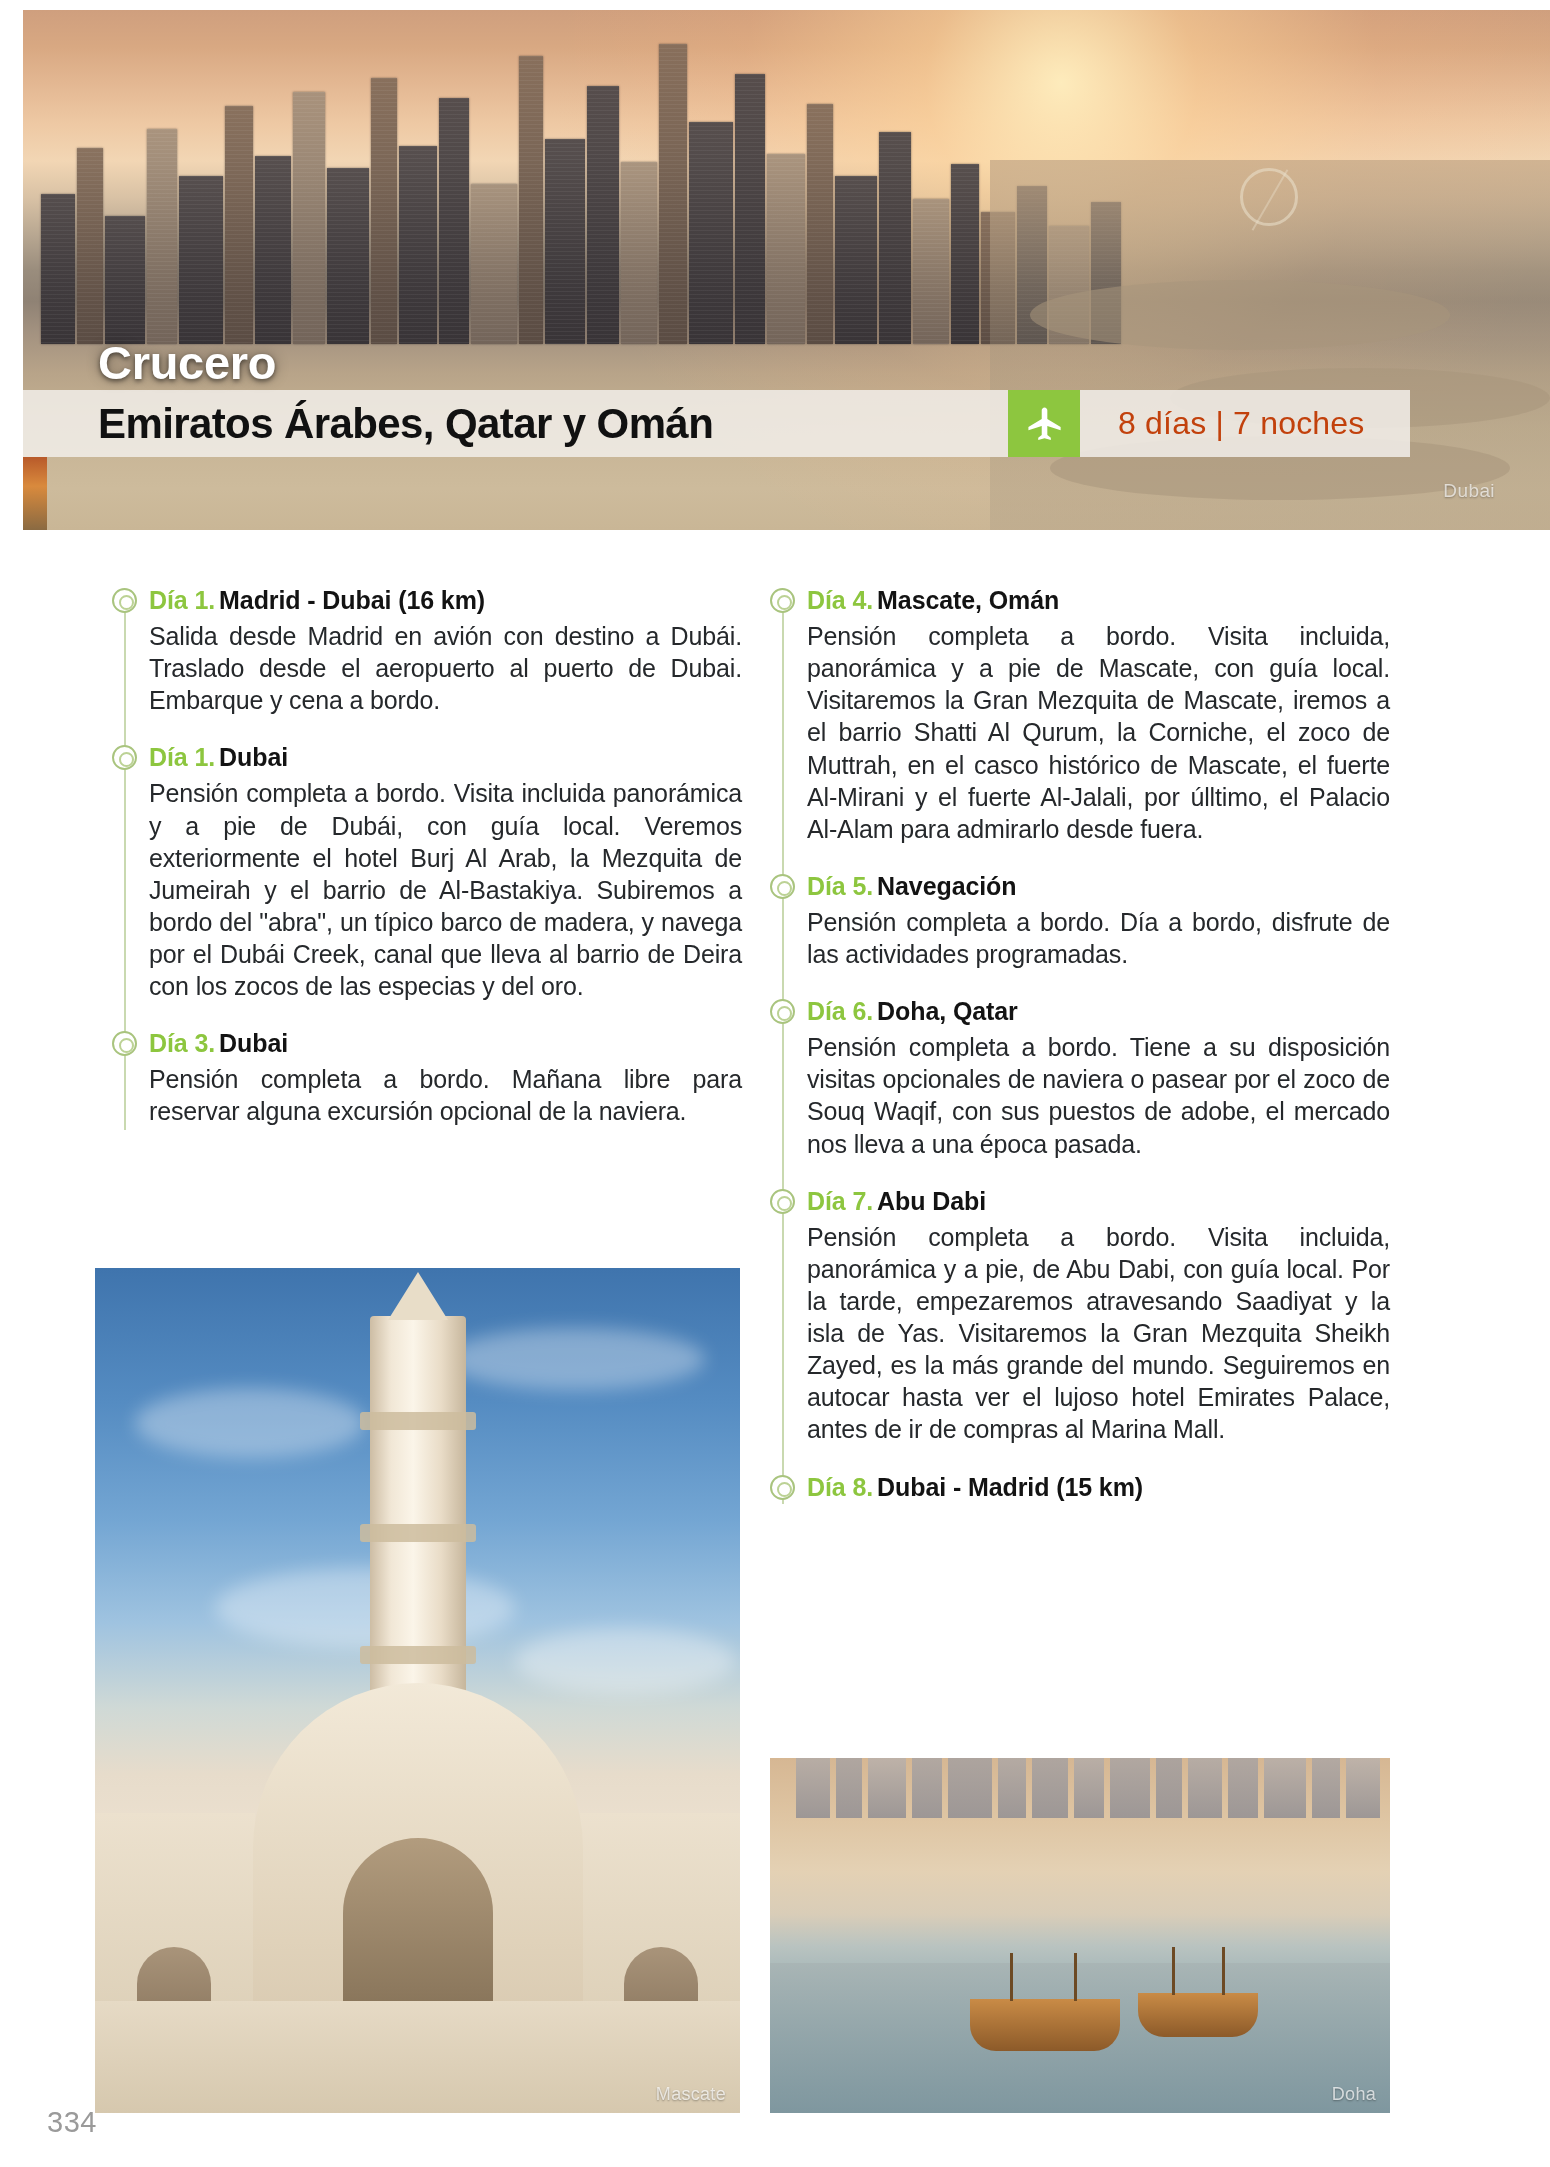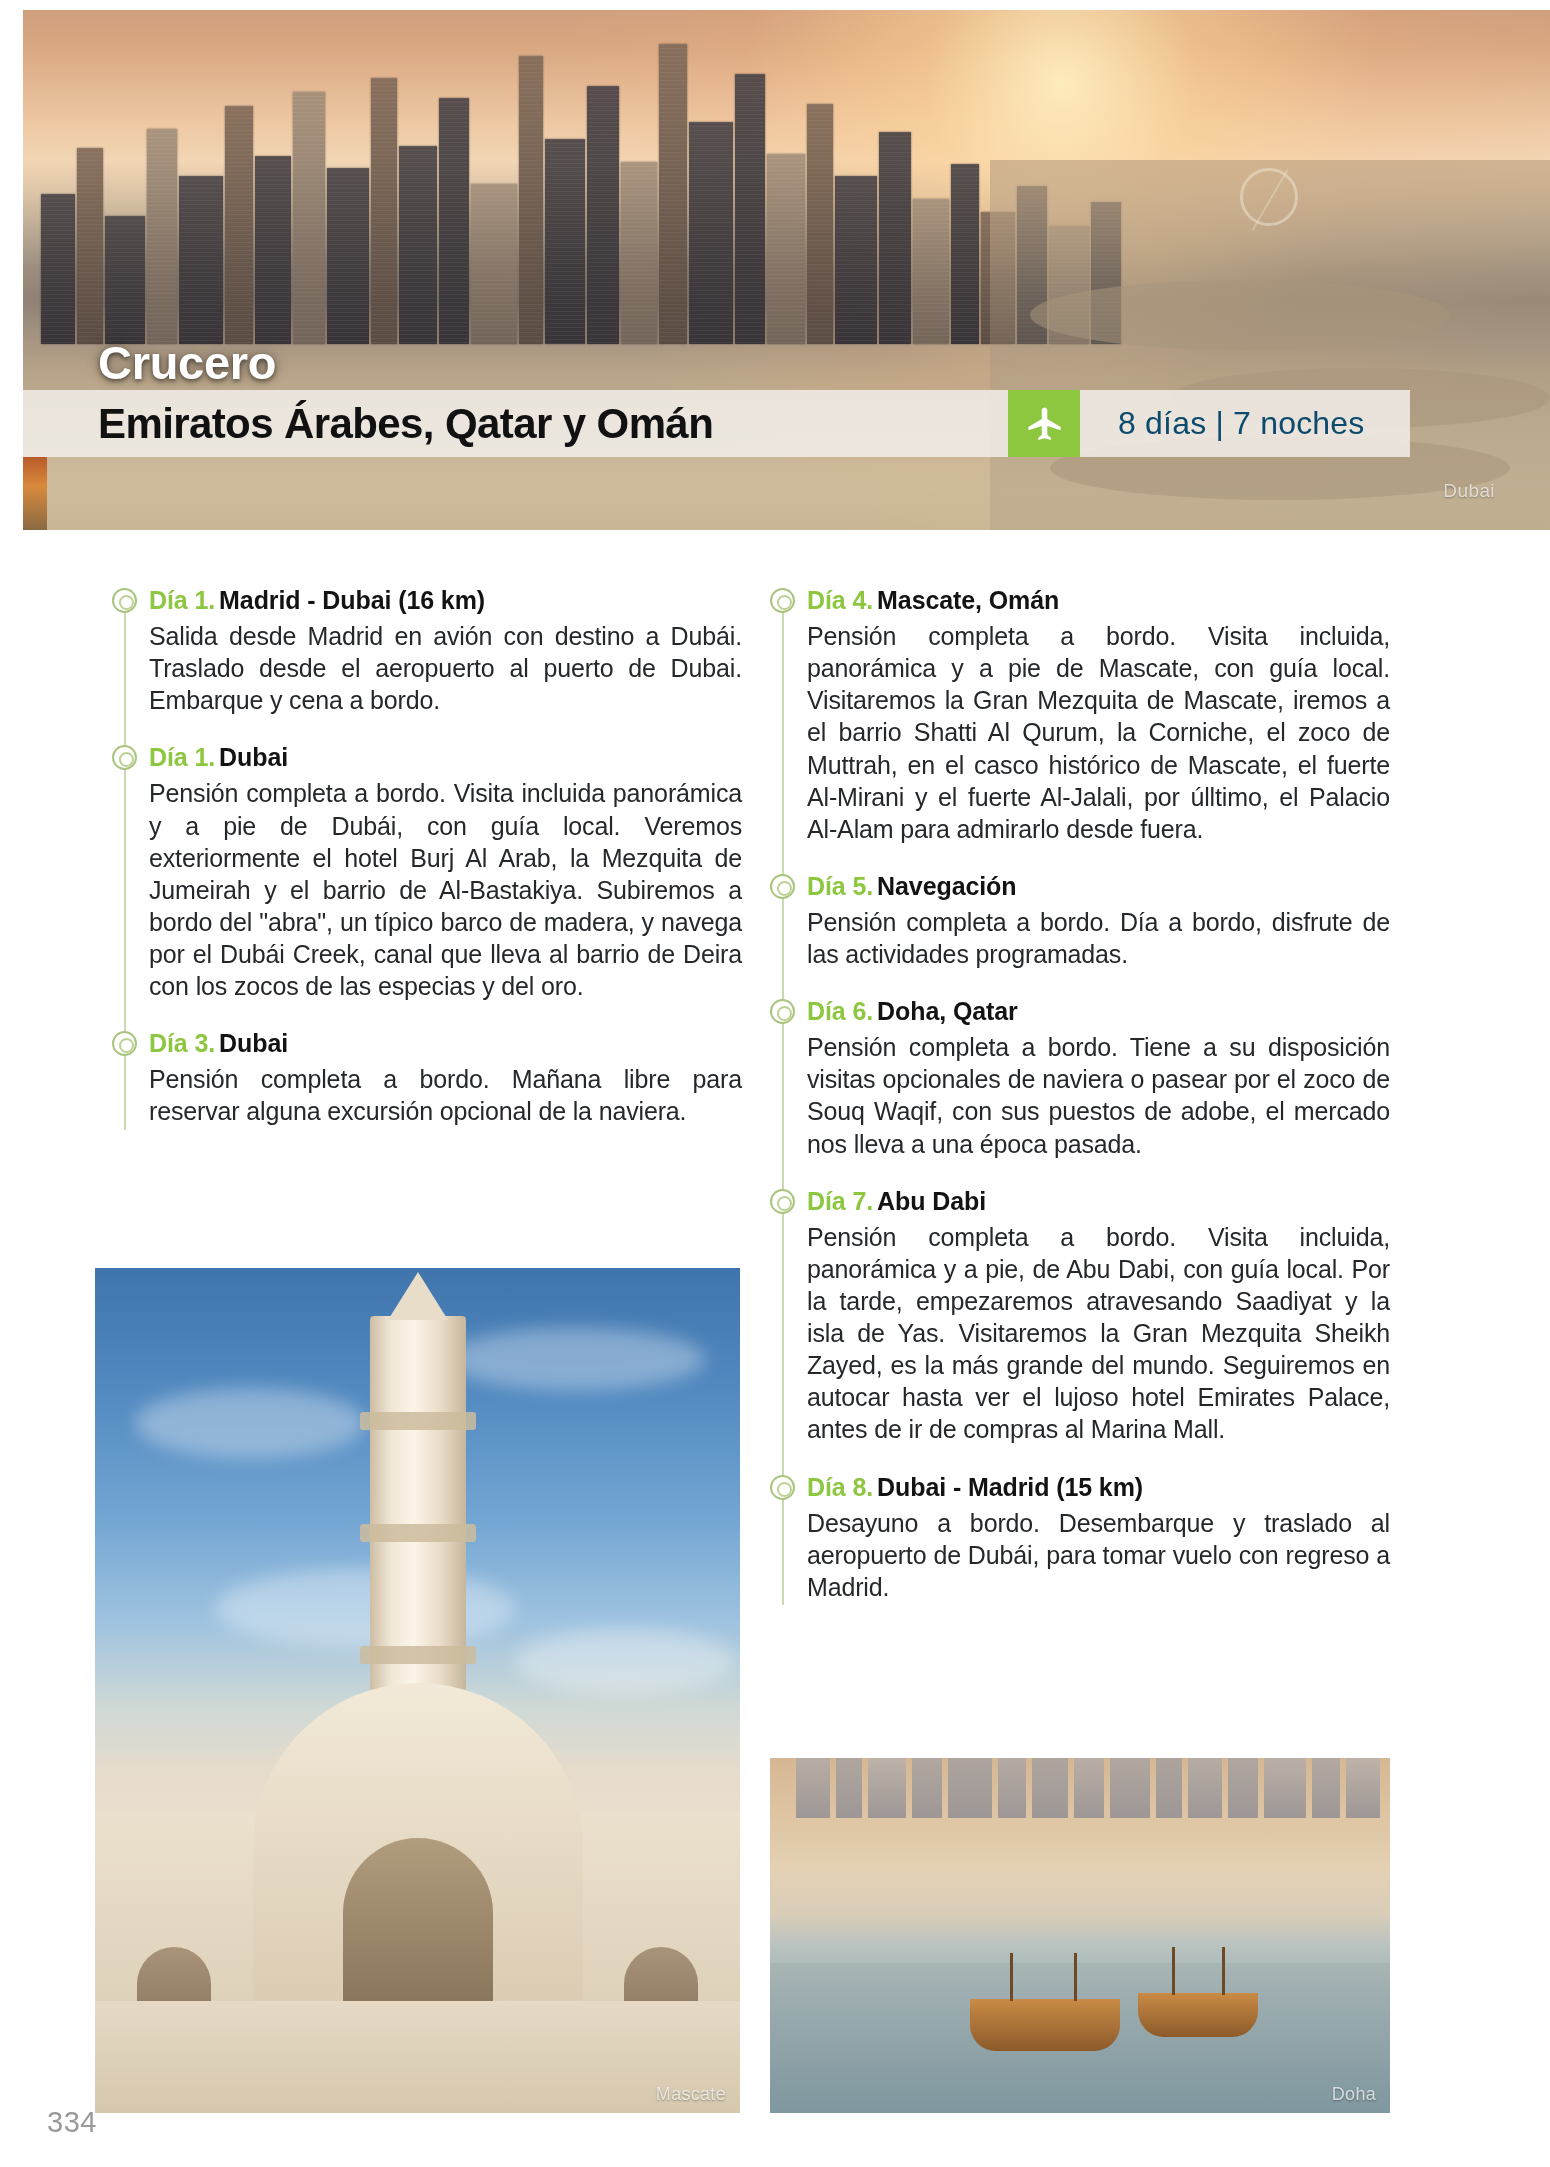--- a/index.html
+++ b/index.html
@@ -181,21 +181,21 @@
     background: #8dc63f;
     display: flex;
     align-items: center;
     justify-content: center;
   }
   .plane-badge svg { width: 42px; height: 42px; display:block; }
 
   .duration-text {
     margin-left: 38px;
     font-size: 32px;
-    color: #0c4a6e;
+    color: #c2410c;
     white-space: nowrap;
     letter-spacing: 0.2px;
   }
 
   
   .hero-strip {
     position: absolute;
     left: 23px;
     bottom: 0;
     width: 1527px;
@@ -588,21 +588,20 @@
           <span class="num">Día 7.</span><span class="ttl">Abu Dabi</span>
         </div>
         <div class="day-body">Pensión completa a bordo. Visita incluida, panorámica y a pie, de Abu Dabi, con guía local. Por la tarde, empezaremos atravesando Saadiyat y la isla de Yas. Visitaremos la Gran Mezquita Sheikh Zayed, es la más grande del mundo. Seguiremos en autocar hasta ver el lujoso hotel Emirates Palace, antes de ir de compras al Marina Mall.</div>
       </div>
 
       <div class="day last">
         <span class="day-marker"></span>
         <div class="day-head">
           <span class="num">Día 8.</span><span class="ttl">Dubai - Madrid (15 km)</span>
         </div>
-        <div class="day-body">Desayuno a bordo. Desembarque y traslado al aeropuerto de Dubái, para tomar vuelo con regreso a Madrid.</div>
       </div>
 
     </div>
   </div>
 
   <div class="photo photo-mosque">
     <div class="cloud" style="left:40px;  top:120px; width:230px; height:70px;"></div>
     <div class="cloud" style="left:350px; top:60px;  width:260px; height:62px;"></div>
     <div class="cloud" style="left:120px; top:300px; width:300px; height:80px;"></div>
     <div class="cloud" style="left:420px; top:360px; width:220px; height:66px;"></div>

